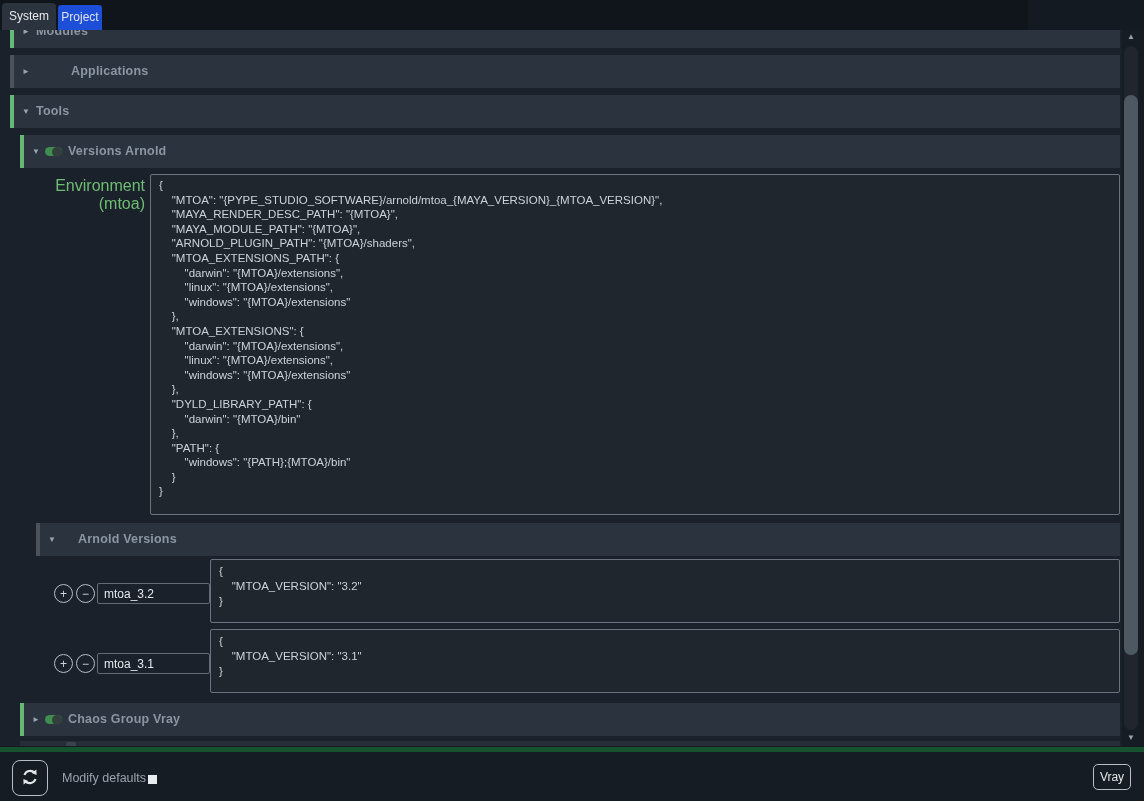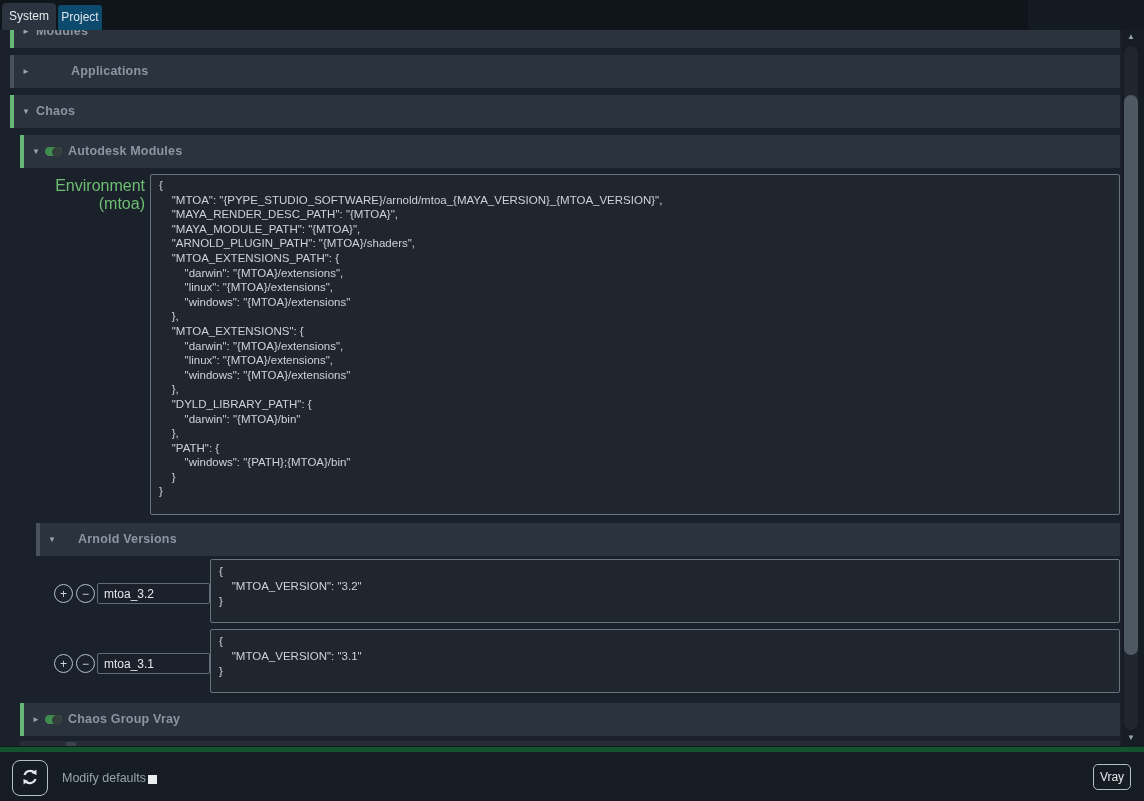--- a/index.html
+++ b/index.html
@@ -9,21 +9,21 @@
     background:#141a21;
     font-family:"Liberation Sans", sans-serif;
     color:#c9ced6;
   }
   
   .tabbar { position:absolute; left:0; top:0; width:1028px; height:30px; background:#10151b;text-decoration:underline; }
   .tab { position:absolute; font-size:12px; text-align:center; cursor:default; }
   .tab-active { left:2px; top:3px; width:54px; height:27px; line-height:27px;
     background:#2b333e; color:#e6e9ec; border-radius:4px 4px 0 0; }
   .tab-inactive { left:58px; top:5px; width:44px; height:25px; line-height:25px;
-    background:#0c4a6e; color:#dfe3e7; border-radius:3px 3px 0 0; }
+    background:#1d4ed8; color:#dfe3e7; border-radius:3px 3px 0 0; }
 
   
   .viewport { position:absolute; left:0; top:30px; width:1122px; height:716px;
     background:#1b212a; overflow:hidden; }
 
   .hdr-row { position:absolute; height:33px; background:#2b333e; }
   .hdr-row .arrow { position:absolute; top:0; font-size:8px; color:#9aa4ae; line-height:33px; }
   .hdr-row .hdr-label { position:absolute; top:0; line-height:33px; font-size:12.5px;
     font-weight:bold; color:#8b96a2; letter-spacing:.2px; }
   .bl-green { border-left:4px solid #66b876; }
@@ -89,29 +89,29 @@
     <span class="hdr-label" style="left:22px;">Modules</span>
   </div>
 
   <div class="hdr-row bl-gray" style="left:10px; top:25px; width:1110px;">
     <span class="arrow" style="left:8px;">►</span>
     <span class="hdr-label" style="left:22px;margin-left:35px;">Applications</span>
   </div>
 
   <div class="hdr-row bl-green" style="left:10px; top:65px; width:1110px;">
     <span class="arrow" style="left:8px;">▼</span>
-    <span class="hdr-label" style="left:22px;">Chaos</span>
+    <span class="hdr-label" style="left:22px;">Tools</span>
   </div>
 
   <div class="hdr-row bl-green" style="left:20px; top:105px; width:1100px;">
     <span class="arrow" style="left:8px;">▼</span>
     <span class="toggle" style="left:21px;">
         <span class="knob"></span>
       </span>
-    <span class="hdr-label" style="left:44px;">Autodesk Modules</span>
+    <span class="hdr-label" style="left:44px;">Versions Arnold</span>
   </div>
 
   <div class="field-label" style="left:20px; top:147px; width:125px;">Environment (mtoa)</div>
   <div class="code-box" style="left:150px; top:144px; width:970px; height:341px;">{
     "MTOA": "{PYPE_STUDIO_SOFTWARE}/arnold/mtoa_{MAYA_VERSION}_{MTOA_VERSION}",
     "MAYA_RENDER_DESC_PATH": "{MTOA}",
     "MAYA_MODULE_PATH": "{MTOA}",
     "ARNOLD_PLUGIN_PATH": "{MTOA}/shaders",
     "MTOA_EXTENSIONS_PATH": {
         "darwin": "{MTOA}/extensions",

